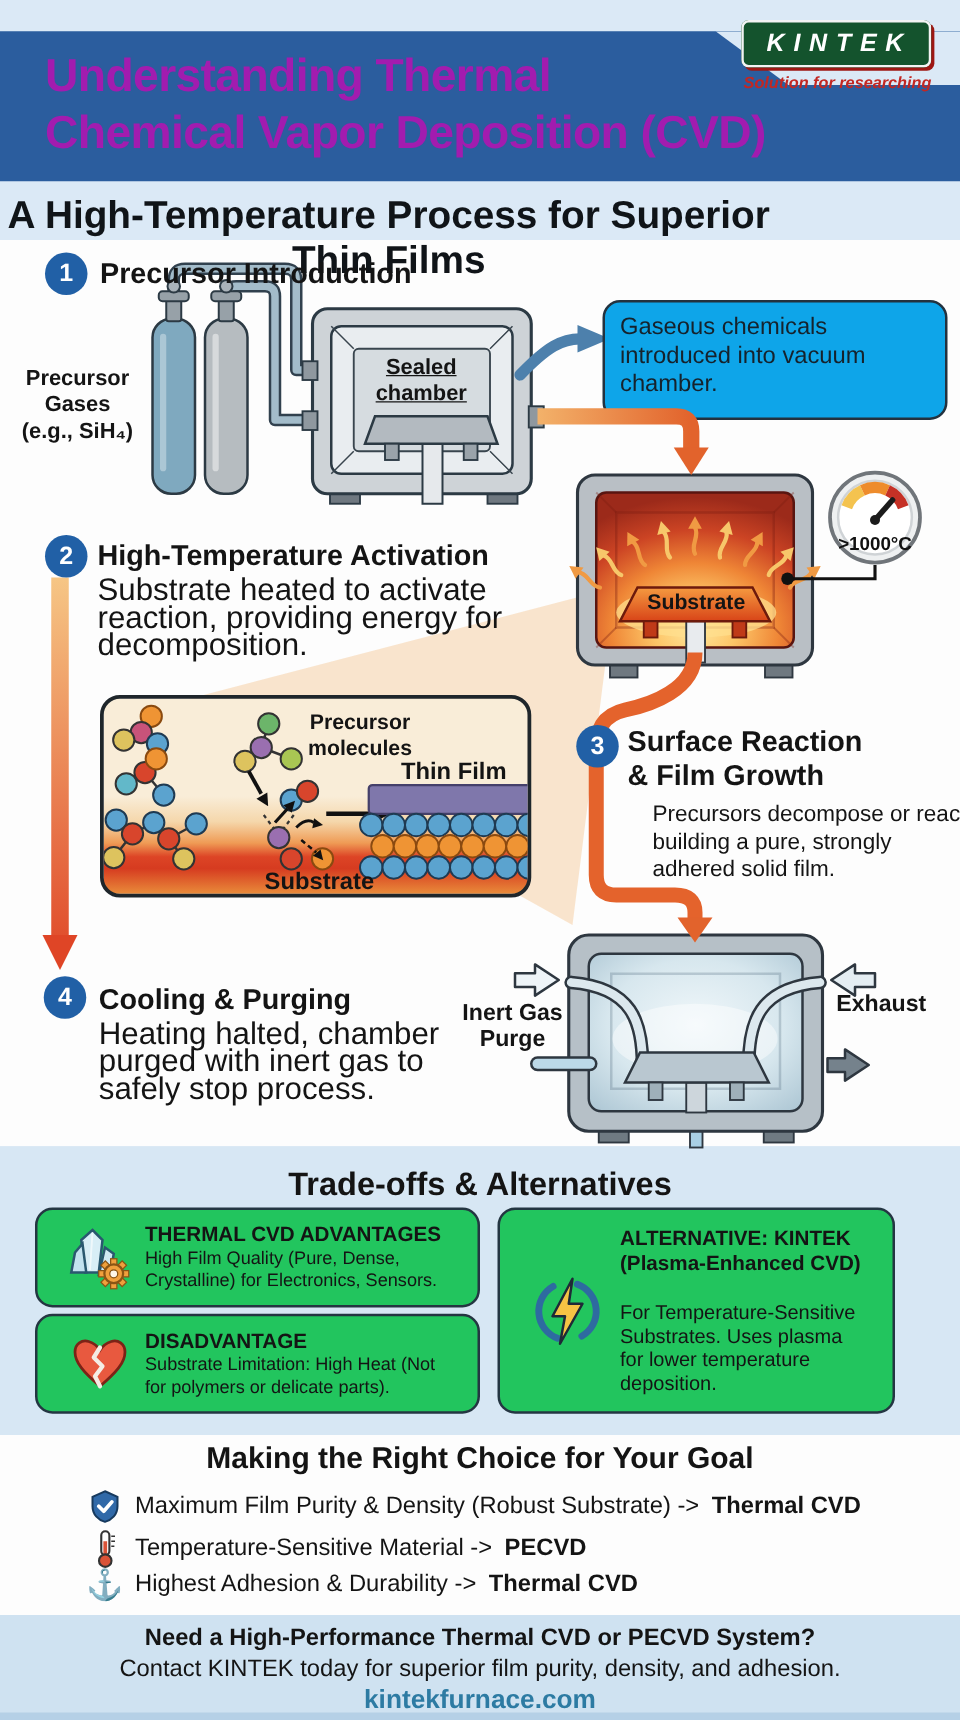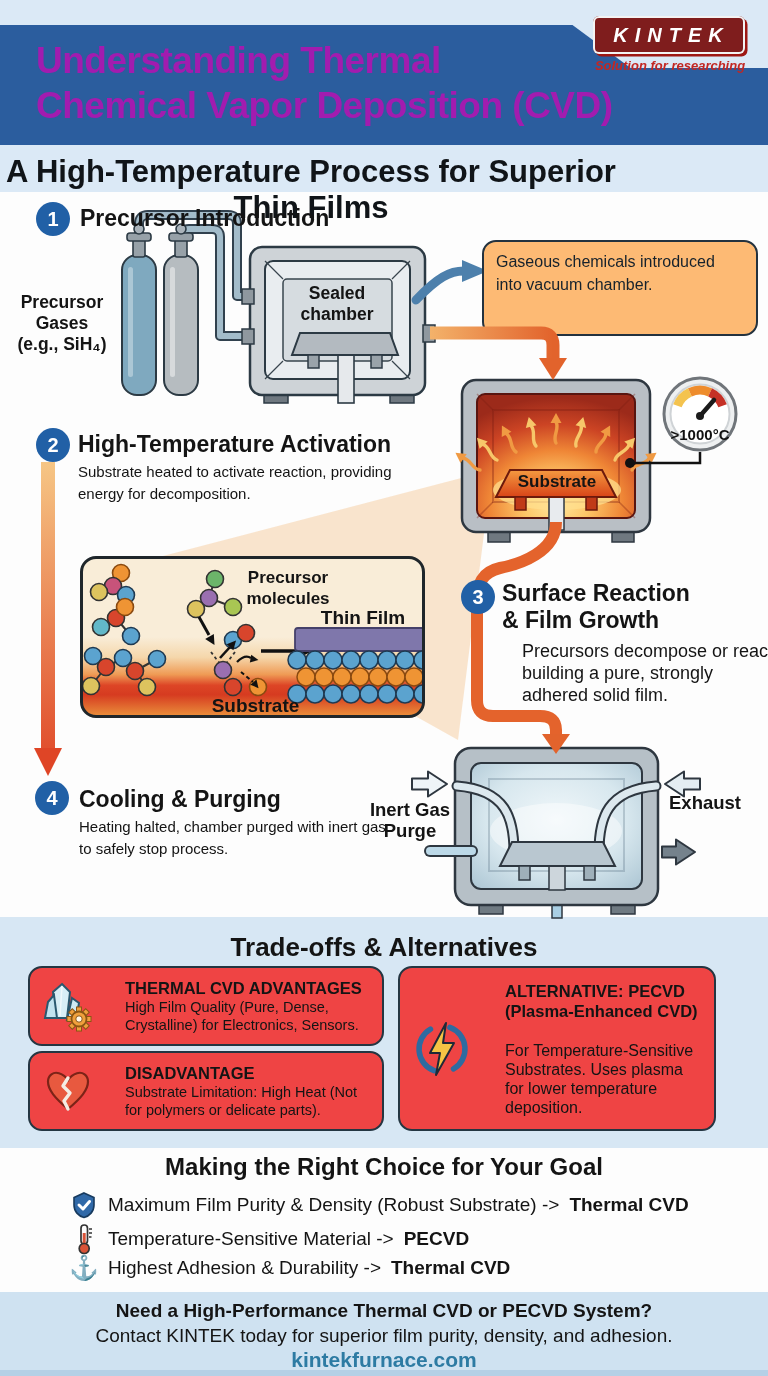--- a/index.html
+++ b/index.html
@@ -7,48 +7,48 @@
     font-family:"Liberation Sans",sans-serif;color:#141414;overflow:hidden;}
   .abs{position:absolute;}
   .pre{white-space:pre-line;}
   .bold{font-weight:bold;}
   
   .banner{left:0;top:25px;width:768px;height:120px;background:#2b5d9e;}
   .notch{left:560px;top:25px;width:208px;height:43px;background:#dbe9f6;
     clip-path:polygon(6% 0,100% 0,100% 100%,34% 100%);}
   .main-title{left:36px;top:38px;width:724px;font-size:37px;line-height:45px;
     font-weight:bold;color:#a21caf;letter-spacing:-.5px;}
-  .logo-box{left:593px;top:16px;width:152px;height:38px;background:#7f1d1d;border-radius:6px;
+  .logo-box{left:593px;top:16px;width:152px;height:38px;background:#14532d;border-radius:6px;
     box-shadow:2.5px 2.5px 0 #9e1713, inset 0 0 0 2px #f3f3f3;}
   .logo-text{width:100%;line-height:38px;text-align:center;color:#fff;font-style:italic;
     font-weight:bold;font-size:20px;letter-spacing:7px;padding-left:5px;box-sizing:border-box;}
   .tagline{left:594px;top:58px;width:152px;color:#c22723;font-style:italic;font-weight:bold;
     font-size:13px;text-align:center;}
   .subtitle{left:0;top:154px;width:622px;font-size:31px;font-weight:bold;color:#101418;text-align:center;}
   .white1{left:0;top:192px;width:768px;height:725px;background:#fdfdfd;}
   .white2{left:0;top:1148px;width:768px;height:144px;background:#fdfdfd;}
   .tradeoffs-bg{left:0;top:917px;width:768px;height:231px;background:#d7e7f4;}
   .footer-bg{left:0;top:1292px;width:768px;height:84px;background:#cfe2f1;}
   .bottom-edge{left:0;top:1370px;width:768px;height:6px;background:#b5d0e6;}
   
   .stepnum{width:34px;height:34px;border-radius:50%;background:#2160a6;color:#fff;
     font-weight:bold;font-size:20px;display:flex;align-items:center;justify-content:center;}
   .step-title{font-size:23px;font-weight:bold;line-height:27px;}
-  .step-body{font-size:15px;line-height:22px;}
+  .step-body{font-size:25px;line-height:22px;}
   .diag-label{font-weight:bold;font-size:17.5px;line-height:21px;text-align:center;}
-  .callout{left:482px;top:240px;width:248px;height:76px;background:#fdba74;border:2.5px solid #23323f;
-    border-radius:14px;padding:8px 12px;font-size:16px;line-height:23px;color:#16222c;}
+  .callout{left:482px;top:240px;width:248px;height:76px;background:#0ea5e9;border:2.5px solid #23323f;
+    border-radius:14px;padding:8px 12px;font-size:19px;line-height:23px;color:#16222c;}
   
   .molpanel{left:80px;top:556px;width:345px;height:162px;border:3px solid #1f262b;border-radius:16px;
     overflow:hidden;box-sizing:border-box;
     background:linear-gradient(180deg,#f9edd8 0%,#f9edd8 50%,#f5d7ab 63%,#ef9b55 74%,#dd4526 81%,#d63b20 87%,#e98b3a 100%);}
   
   .to-heading{left:0;top:932px;width:768px;text-align:center;font-size:26px;font-weight:bold;}
-  .card{background:#ef4444;border:2.5px solid #243642;border-radius:14px;box-sizing:border-box;
-    display:flex;align-items:center;padding:6px 10px;gap:21px;}
+  .card{background:#22c55e;border:2.5px solid #243642;border-radius:14px;box-sizing:border-box;
+    display:flex;align-items:center;padding:6px 22px;}
   .card-title{font-size:16.5px;font-weight:bold;line-height:20px;}
   .card-body{font-size:14.5px;line-height:18px;}
   
   .ch-heading{left:0;top:1153px;width:768px;text-align:center;font-size:24px;font-weight:bold;}
   .ch-row{left:70px;height:30px;display:flex;align-items:center;gap:10px;font-size:19px;}
   .ch-icon{width:28px;display:flex;justify-content:center;align-items:center;}
   
   .f1{left:0;top:1300px;width:768px;text-align:center;font-size:19px;font-weight:bold;}
   .f2{left:0;top:1325px;width:768px;text-align:center;font-size:19px;}
   .f3{left:0;top:1348px;width:768px;text-align:center;font-size:21px;font-weight:bold;color:#2d7ba3;}
@@ -114,21 +114,21 @@
       <rect x="423" y="120" width="12" height="17" fill="#8f989f" stroke="#2c3a44" stroke-width="1.5"></rect>
     </g>
     <g>
       <path d="M416,95 C438,72 450,66 464,66" stroke="#4d80ac" stroke-width="9" fill="none" stroke-linecap="round"></path>
       <polygon points="462,55 488,66 462,77" fill="#4d80ac"></polygon>
     </g>
   </svg>
   <div class="abs diag-label pre" style="left:2px;top:292px;width:120px;">Precursor
 Gases
 (e.g., SiH₄)</div>
-  <div class="abs diag-label pre" style="left:277px;top:283px;width:120px;">Sealed
+  <div class="abs diag-label pre" style="left:277px;top:283px;width:120px;text-decoration:underline;">Sealed
 chamber</div>
   <div class="abs callout">Gaseous chemicals introduced into vacuum chamber.</div>
 
   <svg class="abs" style="left:440px;top:370px;" width="330" height="200" viewBox="0 0 330 200">
     <defs>
       <radialGradient id="hotgrad" cx="50%" cy="88%" r="85%">
         <stop offset="0" stop-color="#ffe9a0"></stop>
           <stop offset="0.25" stop-color="#fdc567"></stop>
         <stop offset="0.5" stop-color="#ef8636"></stop>
           <stop offset="0.75" stop-color="#cc4424"></stop>
@@ -388,21 +388,21 @@
     </div>
   </div>
 
   <div class="abs card" style="left:398px;top:966px;width:318px;height:165px;">
     <svg width="64" height="64" viewBox="0 0 64 64" style="flex:0 0 64px;margin-right:10px;">
       <path d="M20.5,12.1 A23,23 0 0 0 24.1,53.6" stroke="#2e6ba0" stroke-width="5.5" fill="none" stroke-linecap="round"></path>
       <path d="M43.5,51.9 A23,23 0 0 0 39.9,10.4" stroke="#2e6ba0" stroke-width="5.5" fill="none" stroke-linecap="round"></path>
       <polygon points="36,6 20,36 30,36 26,58 44,26 33,26" fill="#f6c344" stroke="#1f2937" stroke-width="2" stroke-linejoin="round"></polygon>
     </svg>
     <div>
-      <div class="card-title pre">ALTERNATIVE: PECVD
+      <div class="card-title pre">ALTERNATIVE: KINTEK
 (Plasma-Enhanced CVD)</div>
       <div class="card-body" style="font-size:16px;line-height:19px;margin-top:20px;">For Temperature-Sensitive Substrates. Uses plasma for lower temperature deposition.</div>
     </div>
   </div>
 
   <div class="abs ch-heading">Making the Right Choice for Your Goal</div>
 
   <div class="abs ch-row" style="top:1190px;">
     <span class="ch-icon">
       <svg width="26" height="28" viewBox="0 0 26 28">

